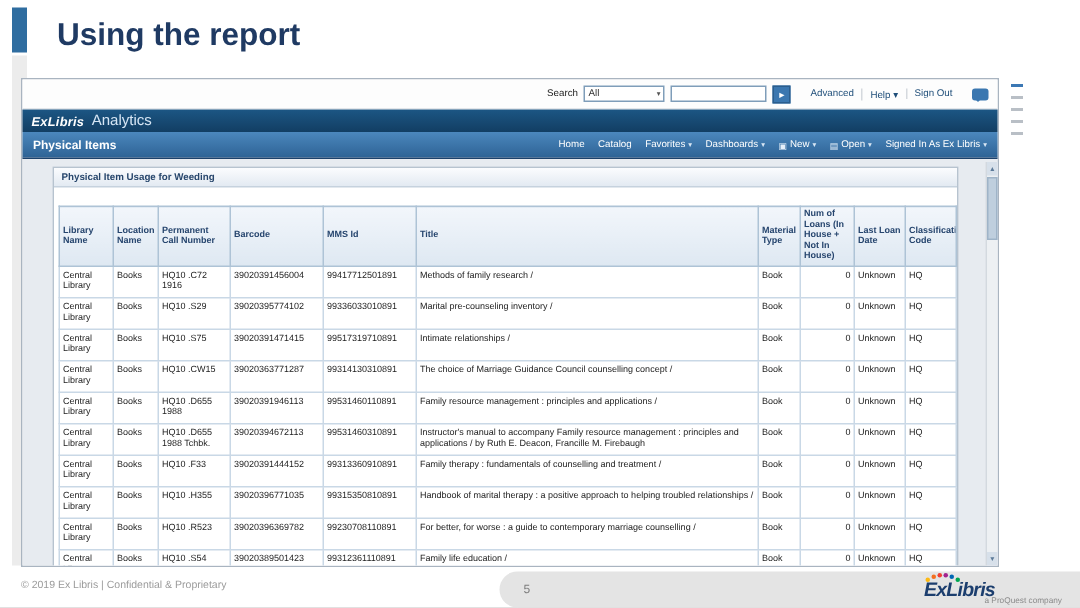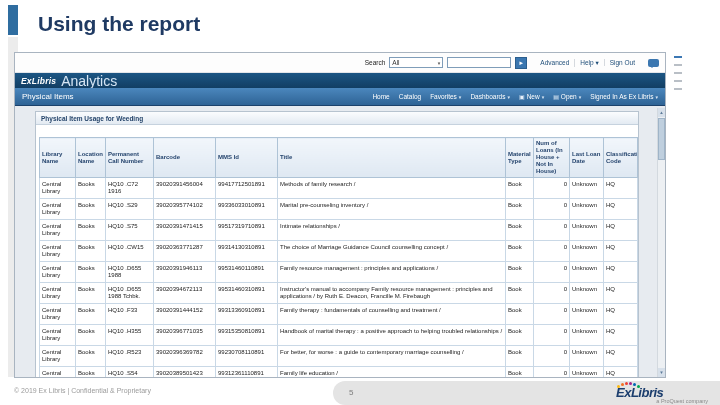--- a/index.html
+++ b/index.html
@@ -30,26 +30,26 @@
                font-size:7px; display:flex; align-items:center; justify-content:center; cursor:pointer; }
   .topbar-links { display:flex; align-items:center; margin-left:4px; }
   .topbar-link { color:#1F4E79; padding:0 5px; cursor:pointer; white-space:nowrap; }
   .topbar-link + .topbar-link { border-left:1px solid #D5D9DE; }
   .chat-icon { width:11px; height:8px; background:#3B77B0; border-radius:2px; position:relative; margin-left:4px; cursor:pointer; }
   .chat-icon::after { content:""; position:absolute; left:2px; bottom:-3px; border:2px solid transparent; border-top-color:#3B77B0; }
 
   .brandbar { height:15px; flex:0 0 15px; background:linear-gradient(#1C5684,#123E63);
               display:flex; align-items:center; padding:0 6px; }
   .brand-name { color:#fff; font-weight:bold; font-style:italic; font-size:8.5px; letter-spacing:.2px; }
-  .brand-product { color:#D6E6F5; font-size:14px; margin-left:5px; }
+  .brand-product { color:#D6E6F5; font-size:10px; margin-left:5px; }
 
   .menubar { height:18px; flex:0 0 18px; background:linear-gradient(#4B87BD,#2E6395);
              border-bottom:1px solid #1B416B; display:flex; align-items:center;
              justify-content:space-between; padding:0 7px; }
-  .menubar-section { color:#fff; font-weight:normal; font-size:8px; white-space:nowrap; }
+  .menubar-section { color:#fff; font-weight:bold; font-size:8px; white-space:nowrap; }
   .menubar-items { display:flex; align-items:center; gap:9px; }
   .menu-item { color:#fff; font-size:6.5px; display:flex; align-items:center; gap:2px; cursor:pointer; white-space:nowrap; }
   .menu-caret { font-size:5px; color:#D9E7F5; }
   .menu-glyph { font-size:6px; color:#E6F0FA; }
 
   .content { flex:1 1 auto; background:#E7EBF0; padding:5px 26px 0 20px; position:relative; overflow:hidden; }
 
   .panel { background:#fff; border:1px solid #B7C3CF; }
   .panel-tab { height:13px; background:linear-gradient(#FBFCFE,#E3EAF2); border-bottom:1px solid #C6D2DE;
                display:flex; align-items:center; padding:0 5px; font-size:6.5px; font-weight:bold; color:#27466C; }

